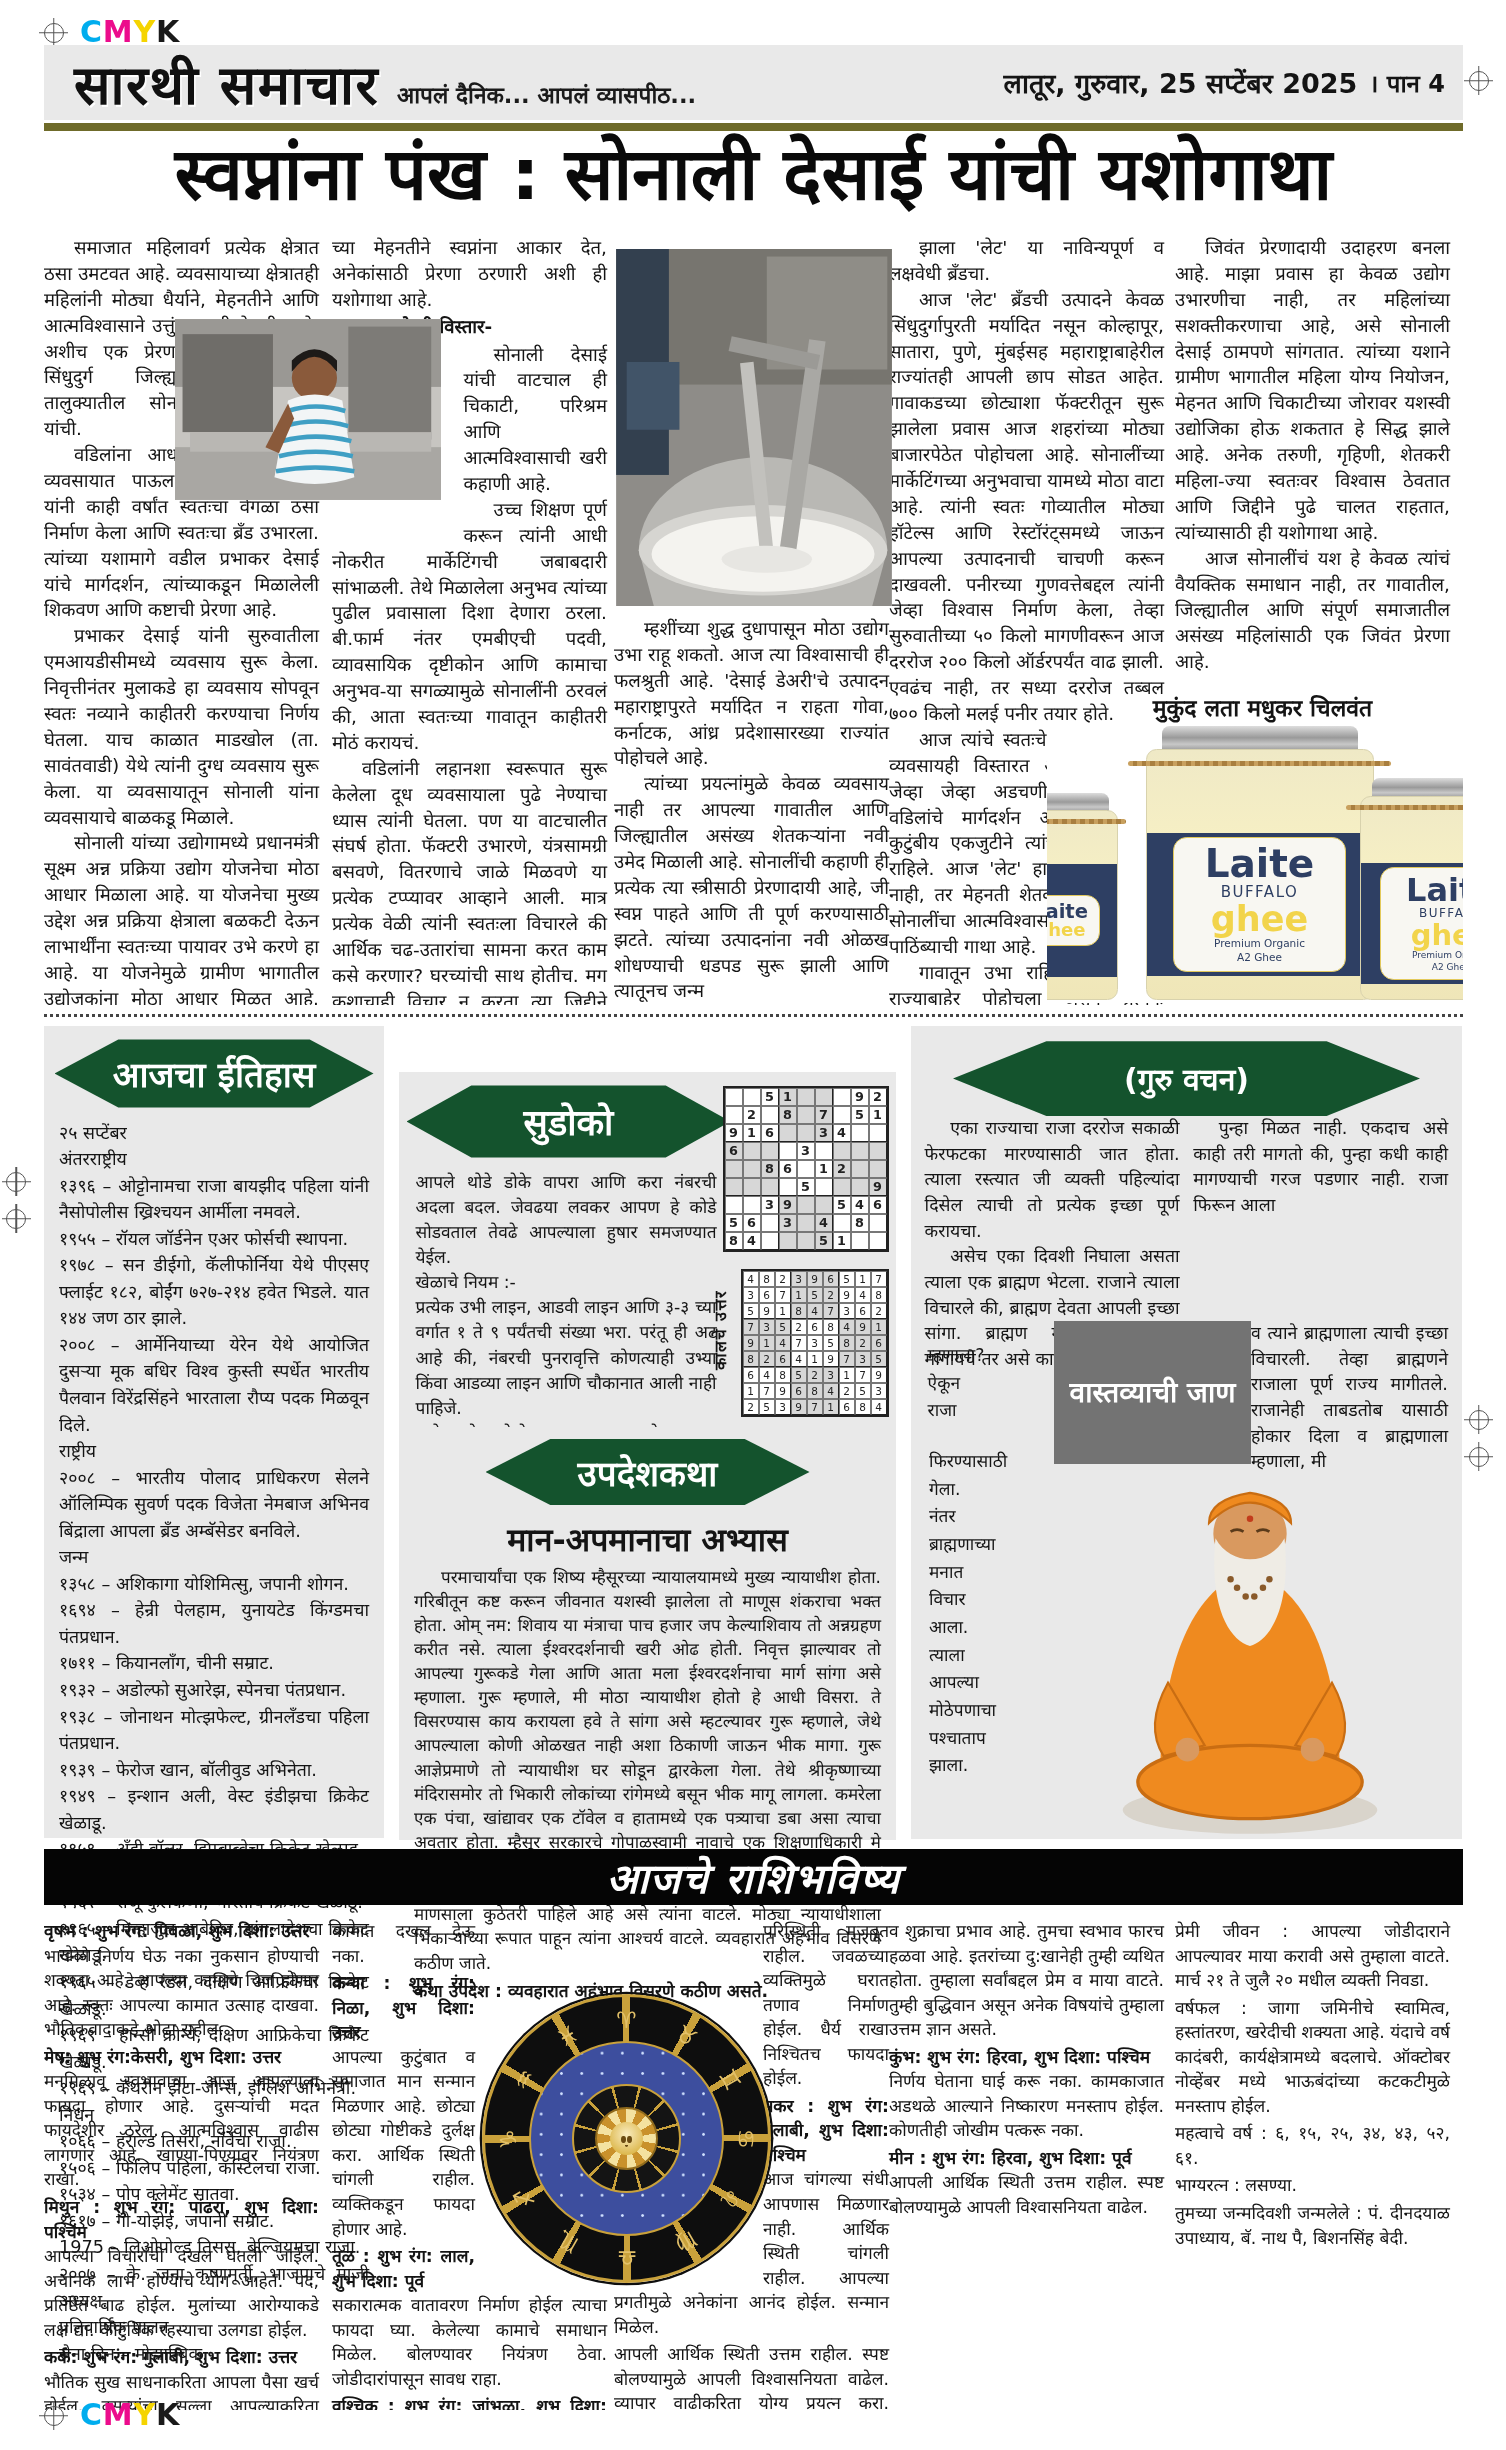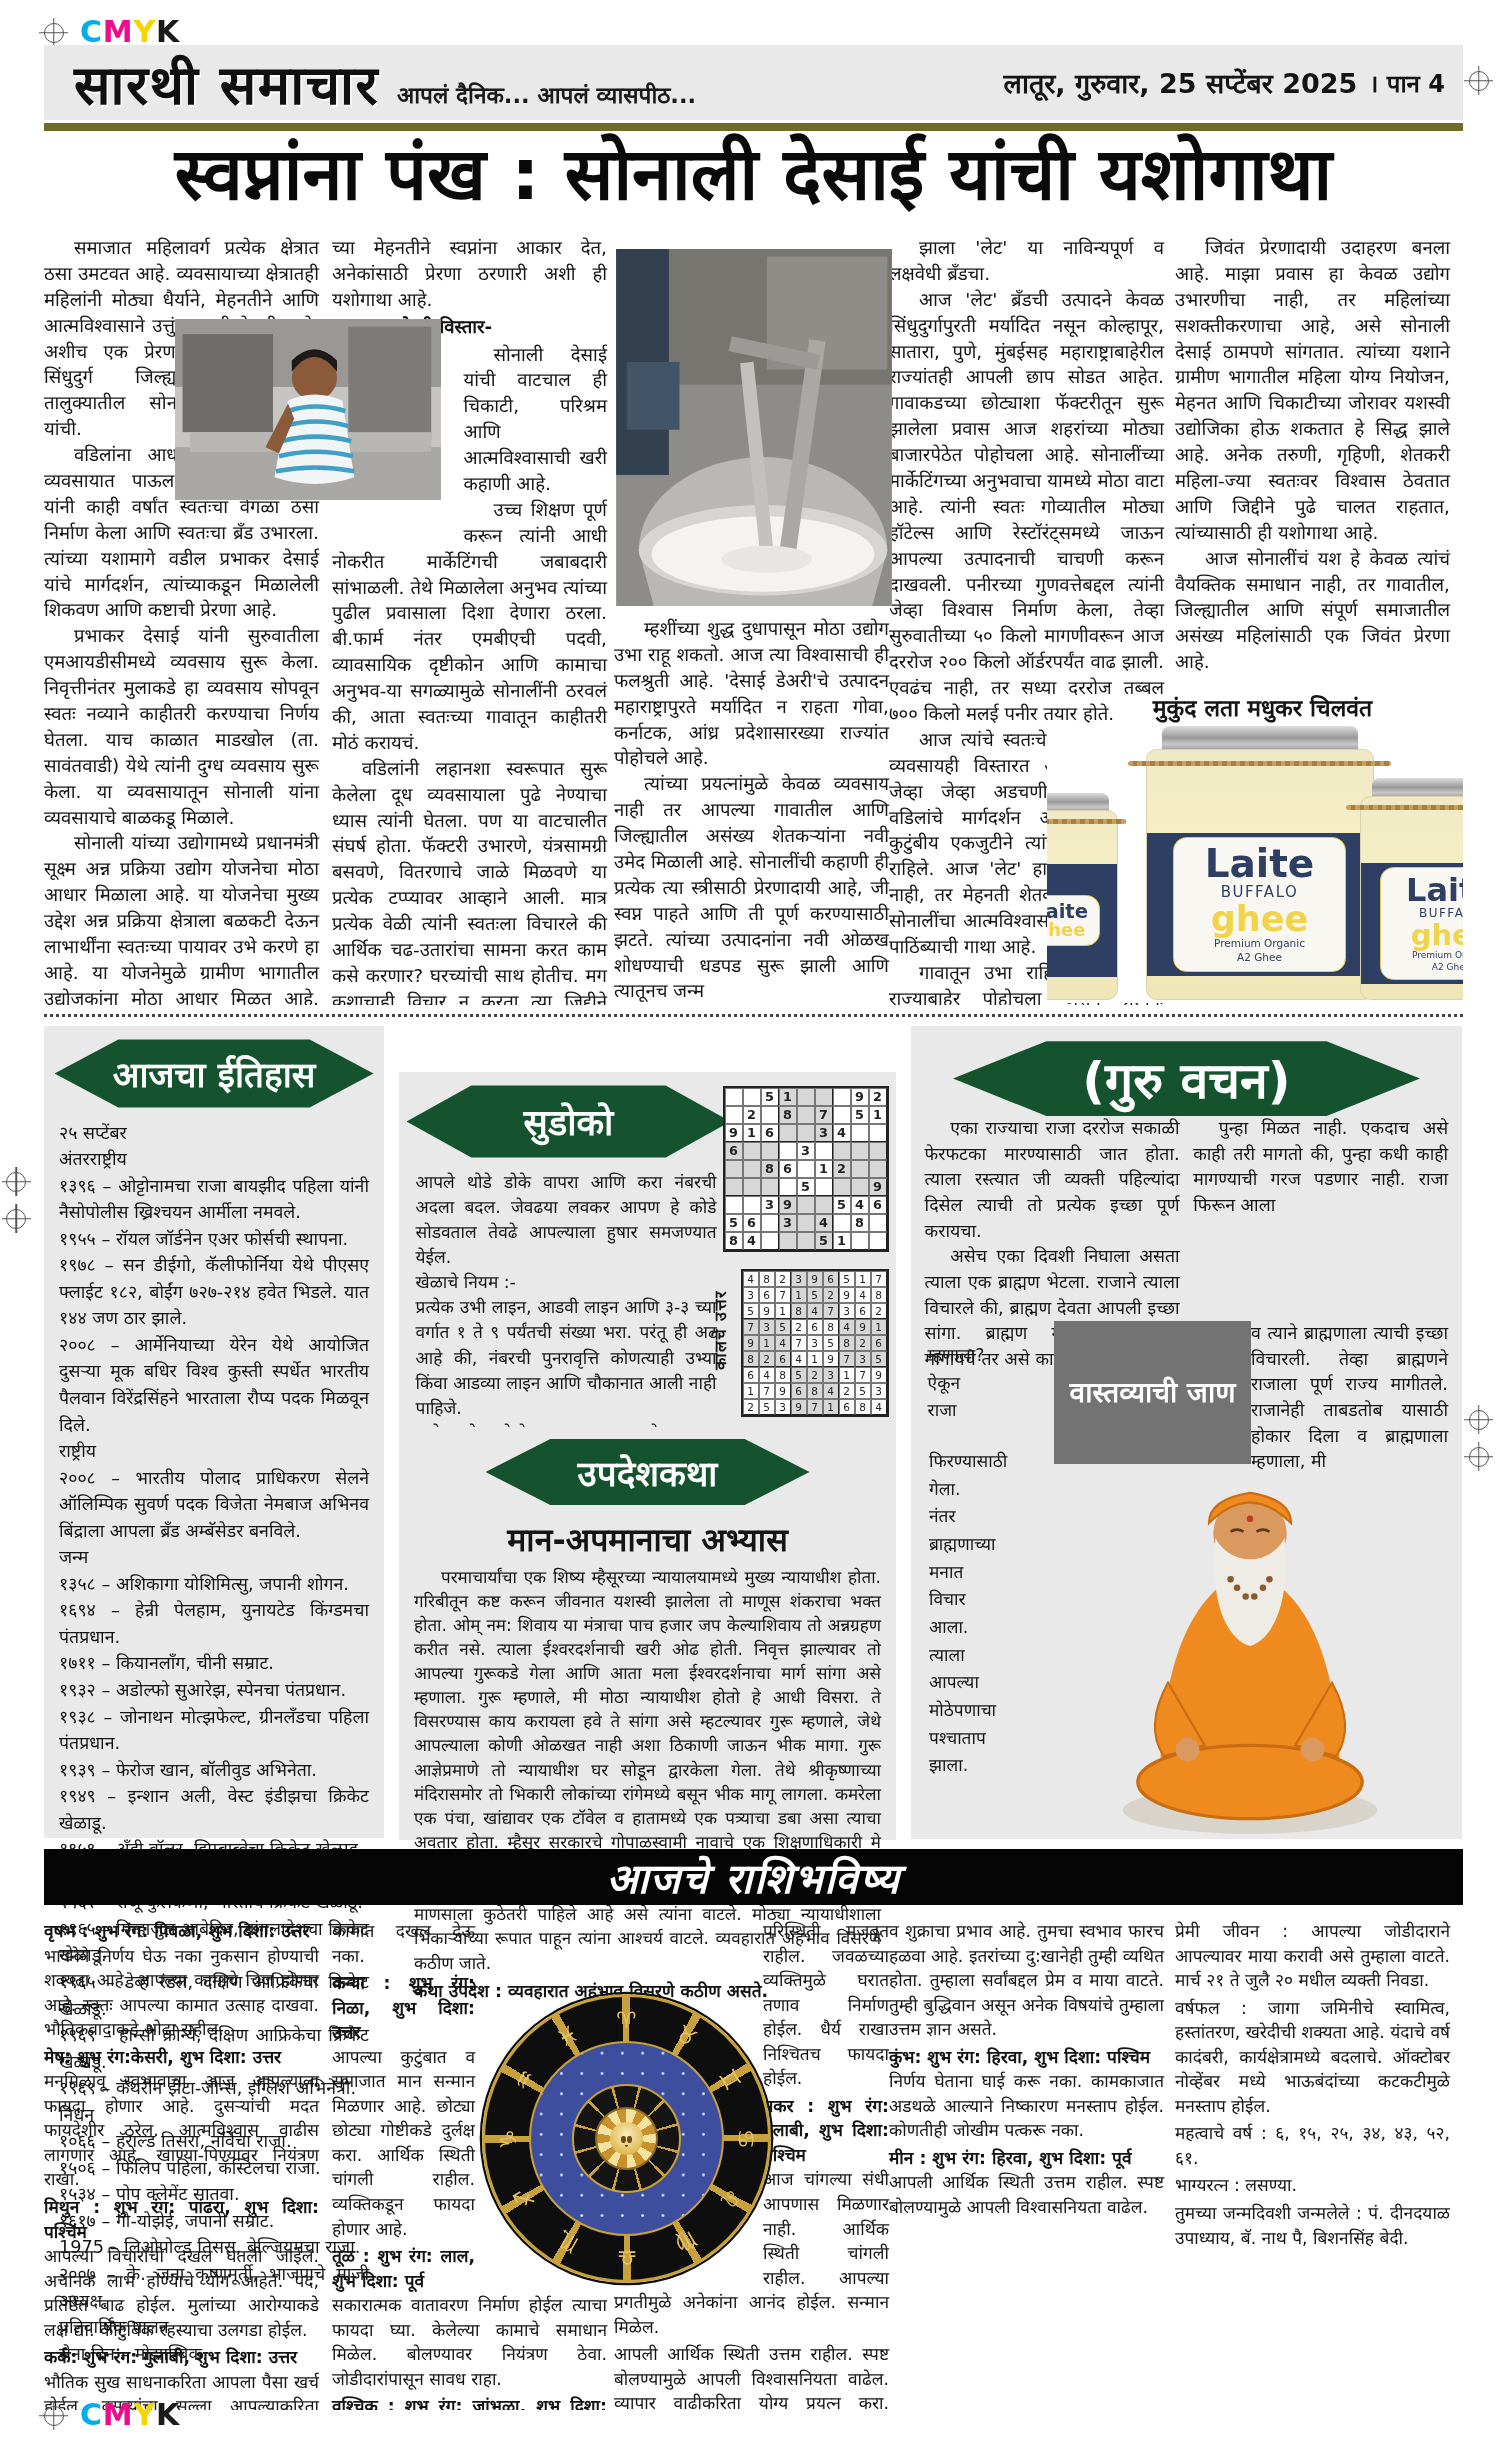--- a/index.html
+++ b/index.html
@@ -586,21 +586,21 @@
     <div class="up-title">मान-अपमानाचा अभ्यास</div>
     <div class="up-paras">
 
     <p>परमाचार्यांचा एक शिष्य म्हैसूरच्या न्यायालयामध्ये मुख्य न्यायाधीश होता. गरिबीतून कष्ट करून जीवनात यशस्वी झालेला तो माणूस शंकराचा भक्त होता. ओम् नम: शिवाय या मंत्राचा पाच हजार जप केल्याशिवाय तो अन्नग्रहण करीत नसे. त्याला ईश्वरदर्शनाची खरी ओढ होती. निवृत्त झाल्यावर तो आपल्या गुरूकडे गेला आणि आता मला ईश्वरदर्शनाचा मार्ग सांगा असे म्हणाला. गुरू म्हणाले, मी मोठा न्यायाधीश होतो हे आधी विसरा. ते विसरण्यास काय करायला हवे ते सांगा असे म्हटल्यावर गुरू म्हणाले, जेथे आपल्याला कोणी ओळखत नाही अशा ठिकाणी जाऊन भीक मागा. गुरू आज्ञेप्रमाणे तो न्यायाधीश घर सोडून द्वारकेला गेला. तेथे श्रीकृष्णाच्या मंदिरासमोर तो भिकारी लोकांच्या रांगेमध्ये बसून भीक मागू लागला. कमरेला एक पंचा, खांद्यावर एक टॉवेल व हातामध्ये एक पत्र्याचा डबा असा त्याचा अवतार होता. म्हैसूर सरकारचे गोपाळस्वामी नावाचे एक शिक्षणाधिकारी मे महिन्याच्या रजेमध्ये द्वारकेला गेले. श्रीकृष्णाच्या</p>
         <p>दर्शनाला जाताना त्यांची या भिकाऱ्याकडे नजर गेली. आपण या माणसाला कुठेतरी पाहिले आहे असे त्यांना वाटले. मोठ्या न्यायाधीशाला भिकाऱ्याच्या रूपात पाहून त्यांना आश्चर्य वाटले. व्यवहारात अहंभाव विसरणे कठीण जाते.</p>
       </div>
     <div class="moral">कथा उपदेश : व्यवहारात अहंभाव विसरणे कठीण असते.</div>
   </div>
 
   <div class="gbox" style="left:911px;top:1026px;width:551px;height:813px;">
-    <div class="banner" style="width:467px;height:78px;margin:13.6px auto 0;font-size:50px;">(गुरु वचन)</div>
+    <div class="banner" style="width:467px;height:78px;margin:13.6px auto 0;font-size:30px;">(गुरु वचन)</div>
     <div class="gv-cols">
       <div class="gc">
 
       <p>एका राज्याचा राजा दररोज सकाळी फेरफटका मारण्यासाठी जात होता. त्याला रस्त्यात जी व्यक्ती पहिल्यांदा दिसेल त्याची तो प्रत्येक इच्छा पूर्ण करायचा.</p>
           <p>असेच एका दिवशी निघाला असता त्याला एक ब्राह्मण भेटला. राजाने त्याला विचारले की, ब्राह्मण देवता आपली इच्छा सांगा. ब्राह्मण म्हणाला, महाराज मागायचे तर असे काही मागावे की ते</p>
         </div>
       <div class="gc">
 
       <p>पुन्हा मिळत नाही. एकदाच असे काही तरी मागतो की, पुन्हा कधी काही मागण्याची गरज पडणार नाही. राजा फिरून आला</p>
         </div>

